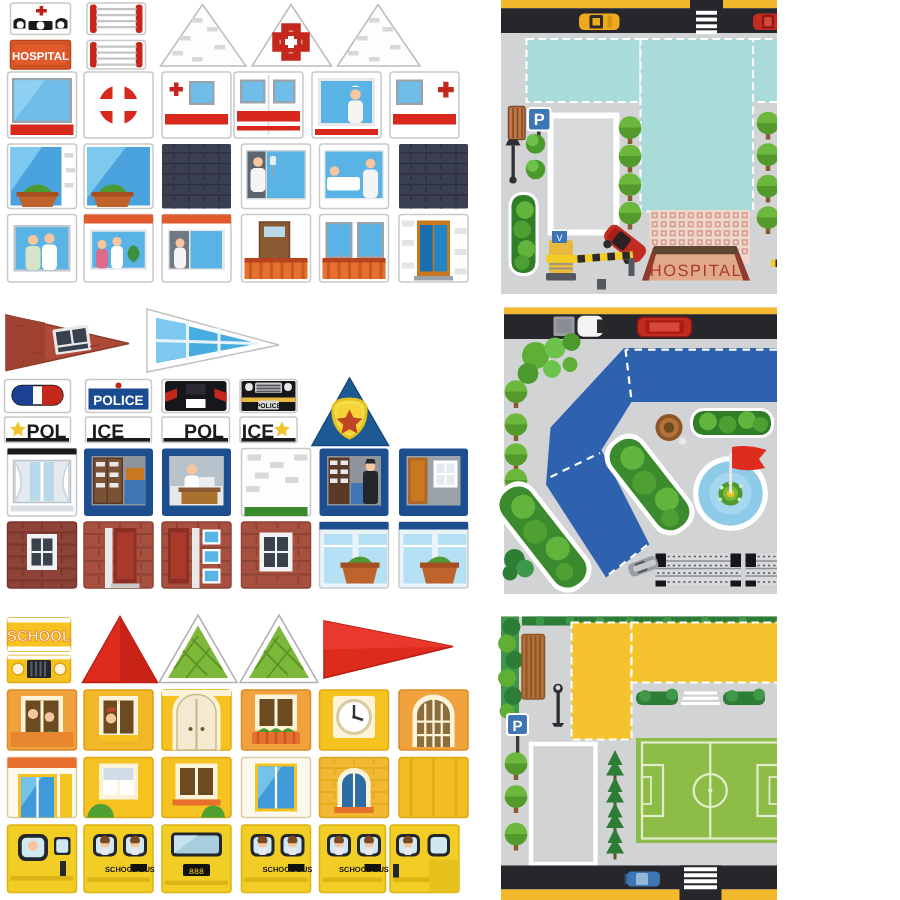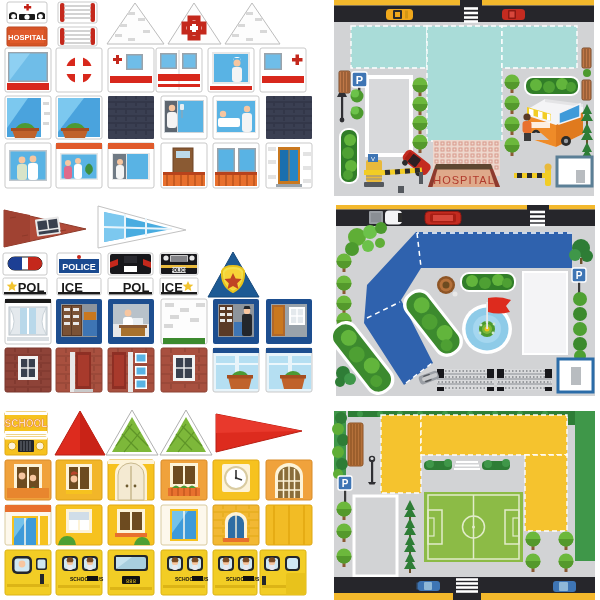--- a/index.html
+++ b/index.html
@@ -1,16 +1,16 @@
 <!DOCTYPE html>
 <html><head>
 <meta charset="utf-8">
 <style>
 html,body{margin:0;padding:0;background:#fff;font-family:"Liberation Sans",sans-serif;}
-#page{width:600px;height:600px;position:relative;background:#fff;overflow:hidden;}
+#page{width:518px;height:600px;position:relative;background:#fff;overflow:hidden;}
 </style>
 </head>
 <body>
 <div id="page">
 <svg width="600" height="600" viewBox="0 0 600 600">
 <defs>
 <g id="tree">
           <rect x="-1.5" y="4" width="3" height="7" fill="#8a5a33"></rect>
           <circle cx="0" cy="0" r="7.5" fill="#6cb83c"></circle>
           <path d="M-7.5 0 A7.5 7.5 0 0 0 7.5 0 Z" fill="#54992c"></path>

